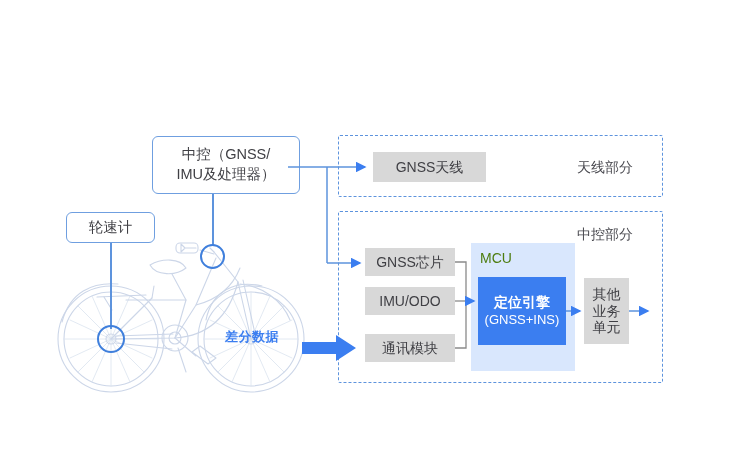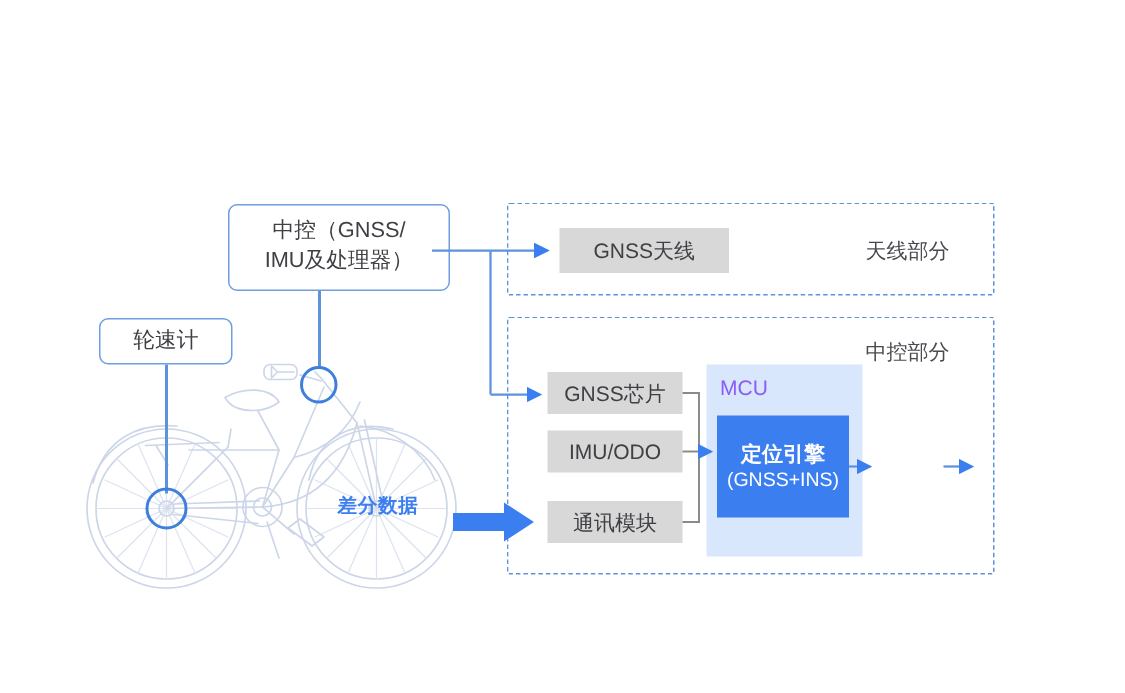--- a/index.html
+++ b/index.html
@@ -148,21 +148,21 @@
     top: 243px;
     width: 104px;
     height: 128px;
     background: #d9e7fd;
   }
   .mcu-label {
     position: absolute;
     left: 480px;
     top: 250px;
     font-size: 14px;
-    color: #8b5cf6;
+    color: #4d7c0f;
   }
   .engine-box {
     position: absolute;
     left: 478px;
     top: 277px;
     width: 88px;
     height: 68px;
     background: #3b7ef0;
     color: #ffffff;
     display: flex;
@@ -309,20 +309,25 @@
   </div>
   <div class="gray-box" id="gb-gnsschip">
     <span>GNSS芯片</span>
   </div>
   <div class="gray-box" id="gb-imuodo">
     <span>IMU/ODO</span>
   </div>
   <div class="gray-box" id="gb-comm">
     <span>通讯模块</span>
   </div>
+  <div class="gray-box" id="gb-other">
+    <span>其他</span>
+    <span>业务</span>
+    <span>单元</span>
+  </div>
 
   <div class="mcu-box"></div>
   <div class="mcu-label">MCU</div>
   <div class="engine-box">
     <span class="l1">定位引擎</span>
     <span class="l2">(GNSS+INS)</span>
   </div>
 
   <svg class="ovl" viewBox="0 0 750 462" xmlns="http://www.w3.org/2000/svg">
     <defs>

